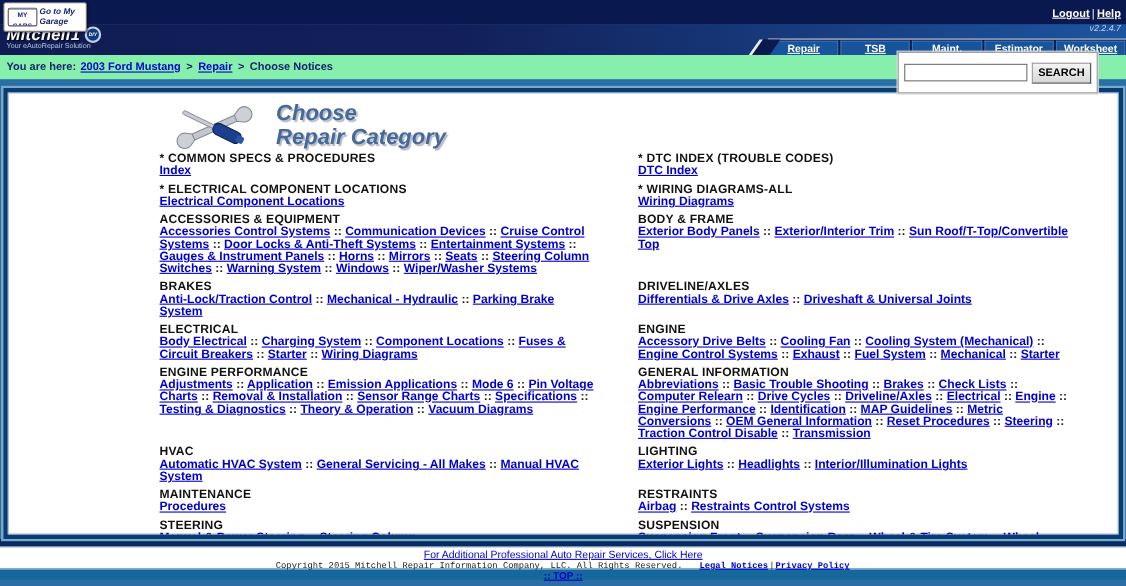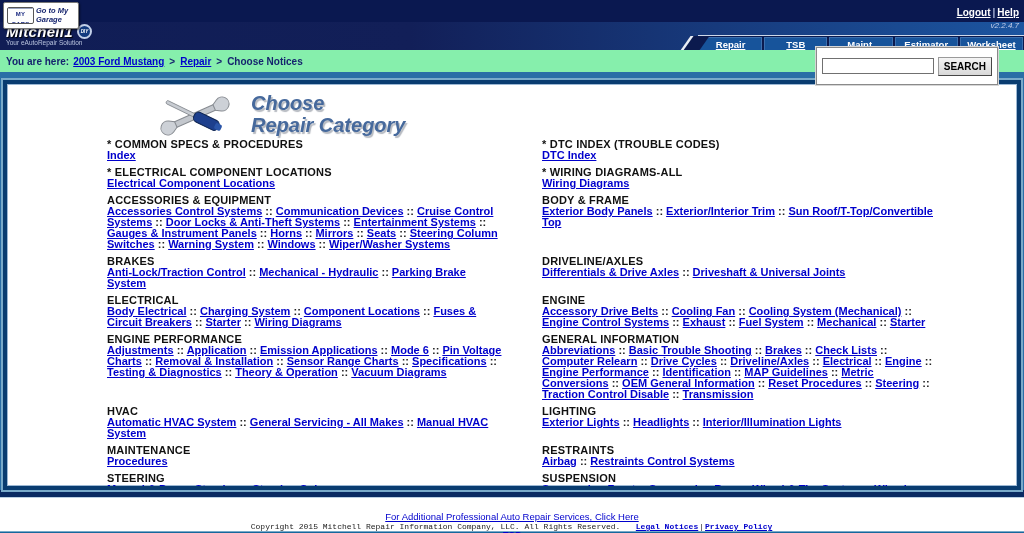--- a/index.html
+++ b/index.html
@@ -91,29 +91,29 @@
     border:4px solid #093c70;
     box-shadow:inset 0 0 0 1px #9cb8d4, 0 0 0 2px #79aac9;
     overflow:hidden; position:relative;
   }
   .panel-header { display:flex; align-items:flex-start; gap:16px; padding:7px 0 0 148px; height:55px; }
   .header-title {
     font-size:20px; font-weight:bold; font-style:italic; color:#46699c;
     line-height:1.08; text-shadow:1.5px 1.5px 1px #b6bac1; padding-top:2px;
   }
   .rows { margin-left:100px; }
-  .row { display:grid; grid-template-columns:398px 400px; column-gap:37px; margin-bottom:6px; }
+  .row { display:grid; grid-template-columns:398px 400px; column-gap:37px; margin-bottom:6px;margin-left:38px; }
   .cell-heading { font-size:11px; font-weight:bold; color:#111; line-height:11px; letter-spacing:.2px; }
   .cell-links { font-size:11px; font-weight:bold; line-height:11px; }
   .cat-link { color:#0000cc; text-decoration:underline; }
   .sep { color:#222; }
 
   
   .footer-navy { height:7px; background:#0a2a62; }
-  .footer-white { height:34px; background:#fff; text-align:center; padding-top:14px; border-top:1px solid #bcd0e2; }
+  .footer-white { height:20px; background:#fff; text-align:center; padding-top:2px; border-top:1px solid #bcd0e2; }
   .promo-line { font-size:9.5px; line-height:10px; }
   .promo-line a { color:#0000cc; text-decoration:underline; }
   .copy-line { font-size:8px; line-height:9px; color:#222;font-family:Liberation Mono, monospace; }
   .copy-line a { color:#0000cc; text-decoration:underline; font-weight:bold; margin:0 1px; }
   .top-line { font-size:9px; line-height:9px; font-weight:bold; }
   .top-line a { color:#0000cc; text-decoration:underline; }
   .footer-blue { height:10px; background:#16679c; border-top:1px solid #79aac9; }
 </style>
 </head>
 <body>

